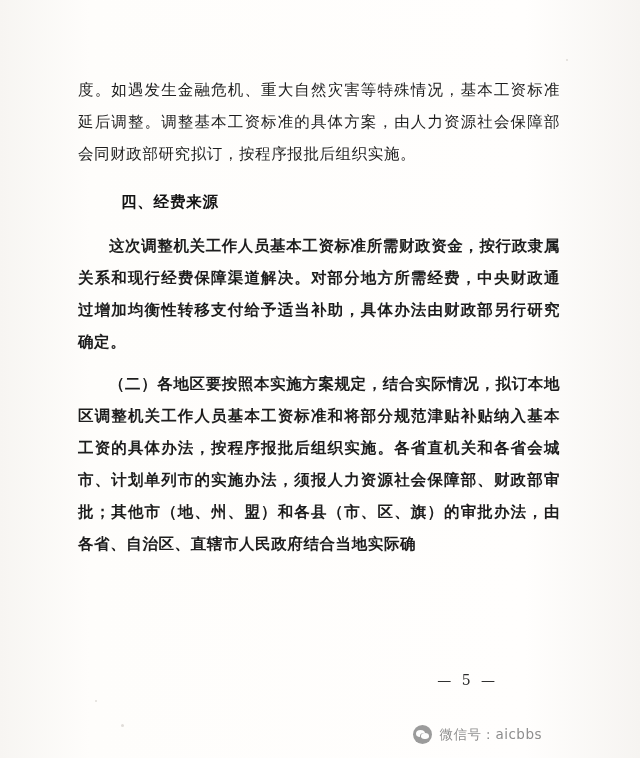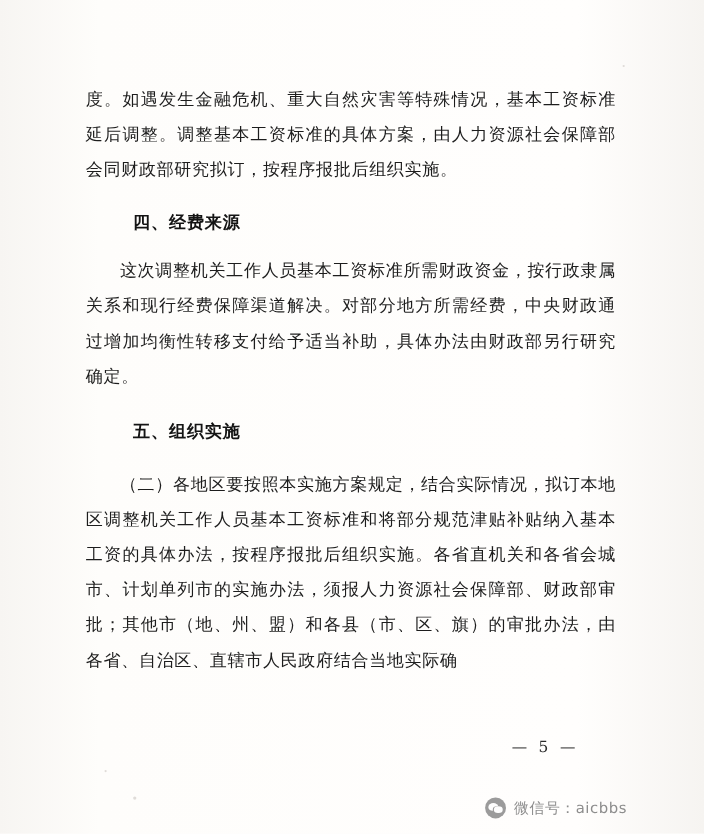--- a/index.html
+++ b/index.html
@@ -11,21 +11,20 @@
     height: 758px;
     background: #ffffff;
     font-family: "DejaVu Serif", "Liberation Serif", serif;
     overflow: hidden;
   }
   #page {
     position: relative;
     width: 560px;
     height: 758px;
     background: #fdfcfa;
-    padding-left: 28px;
   }
   
   #paper-bg {
     position: absolute;
     left: 0; top: 0;
     width: 640px; height: 758px;
     background:
       linear-gradient(90deg, #f7f5f2 0%, #fefdfb 14%, #fffefd 82%, #f6f4f1 100%);
   }
   #content {
@@ -38,20 +37,21 @@
     font-size: 15.5px;
     line-height: 32px;
     color: #1d1d1d;
     text-align: justify;
     text-justify: inter-ideograph;
     letter-spacing: 0.6px;
     margin: 0 0 0 0;
   }
   .para.indent {
     text-indent: 2em;
+    font-weight: bold;
   }
   .heading {
     font-size: 15.5px;
     line-height: 32px;
     color: #141414;
     font-weight: bold;
     text-indent: 2em;
     letter-spacing: 0.8px;
     margin: 12px;
     font-family: "DejaVu Sans", "Liberation Sans", sans-serif;
@@ -120,21 +120,20 @@
   <div class="speck" style="left:121px; top:724px; width:3px; height:3px;"></div>
   <div class="speck" style="left:566px; top:59px; width:2px; height:2px;"></div>
   <div class="speck" style="left:95px; top:700px; width:2px; height:2px;"></div>
 
   <div id="content">
     <p class="para">度。如遇发生金融危机、重大自然灾害等特殊情况，基本工资标准延后调整。调整基本工资标准的具体方案，由人力资源社会保障部会同财政部研究拟订，按程序报批后组织实施。</p>
     <div class="gap-sm"></div>
     <p class="heading">四、经费来源</p>
     <p class="para indent">这次调整机关工作人员基本工资标准所需财政资金，按行政隶属关系和现行经费保障渠道解决。对部分地方所需经费，中央财政通过增加均衡性转移支付给予适当补助，具体办法由财政部另行研究确定。</p>
     <div class="gap-md"></div>
-    <p class="heading">五、组织实施</p>
     <div class="gap-sm"></div>
     <p class="para indent">（二）各地区要按照本实施方案规定，结合实际情况，拟订本地区调整机关工作人员基本工资标准和将部分规范津贴补贴纳入基本工资的具体办法，按程序报批后组织实施。各省直机关和各省会城市、计划单列市的实施办法，须报人力资源社会保障部、财政部审批；其他市（地、州、盟）和各县（市、区、旗）的审批办法，由各省、自治区、直辖市人民政府结合当地实际确</p>
   </div>
 
   <div id="page-number">— 5 —</div>
 
   <div id="watermark">
     <span id="wechat-badge"></span>
     <span>微信号：aicbbs</span>
   </div>

